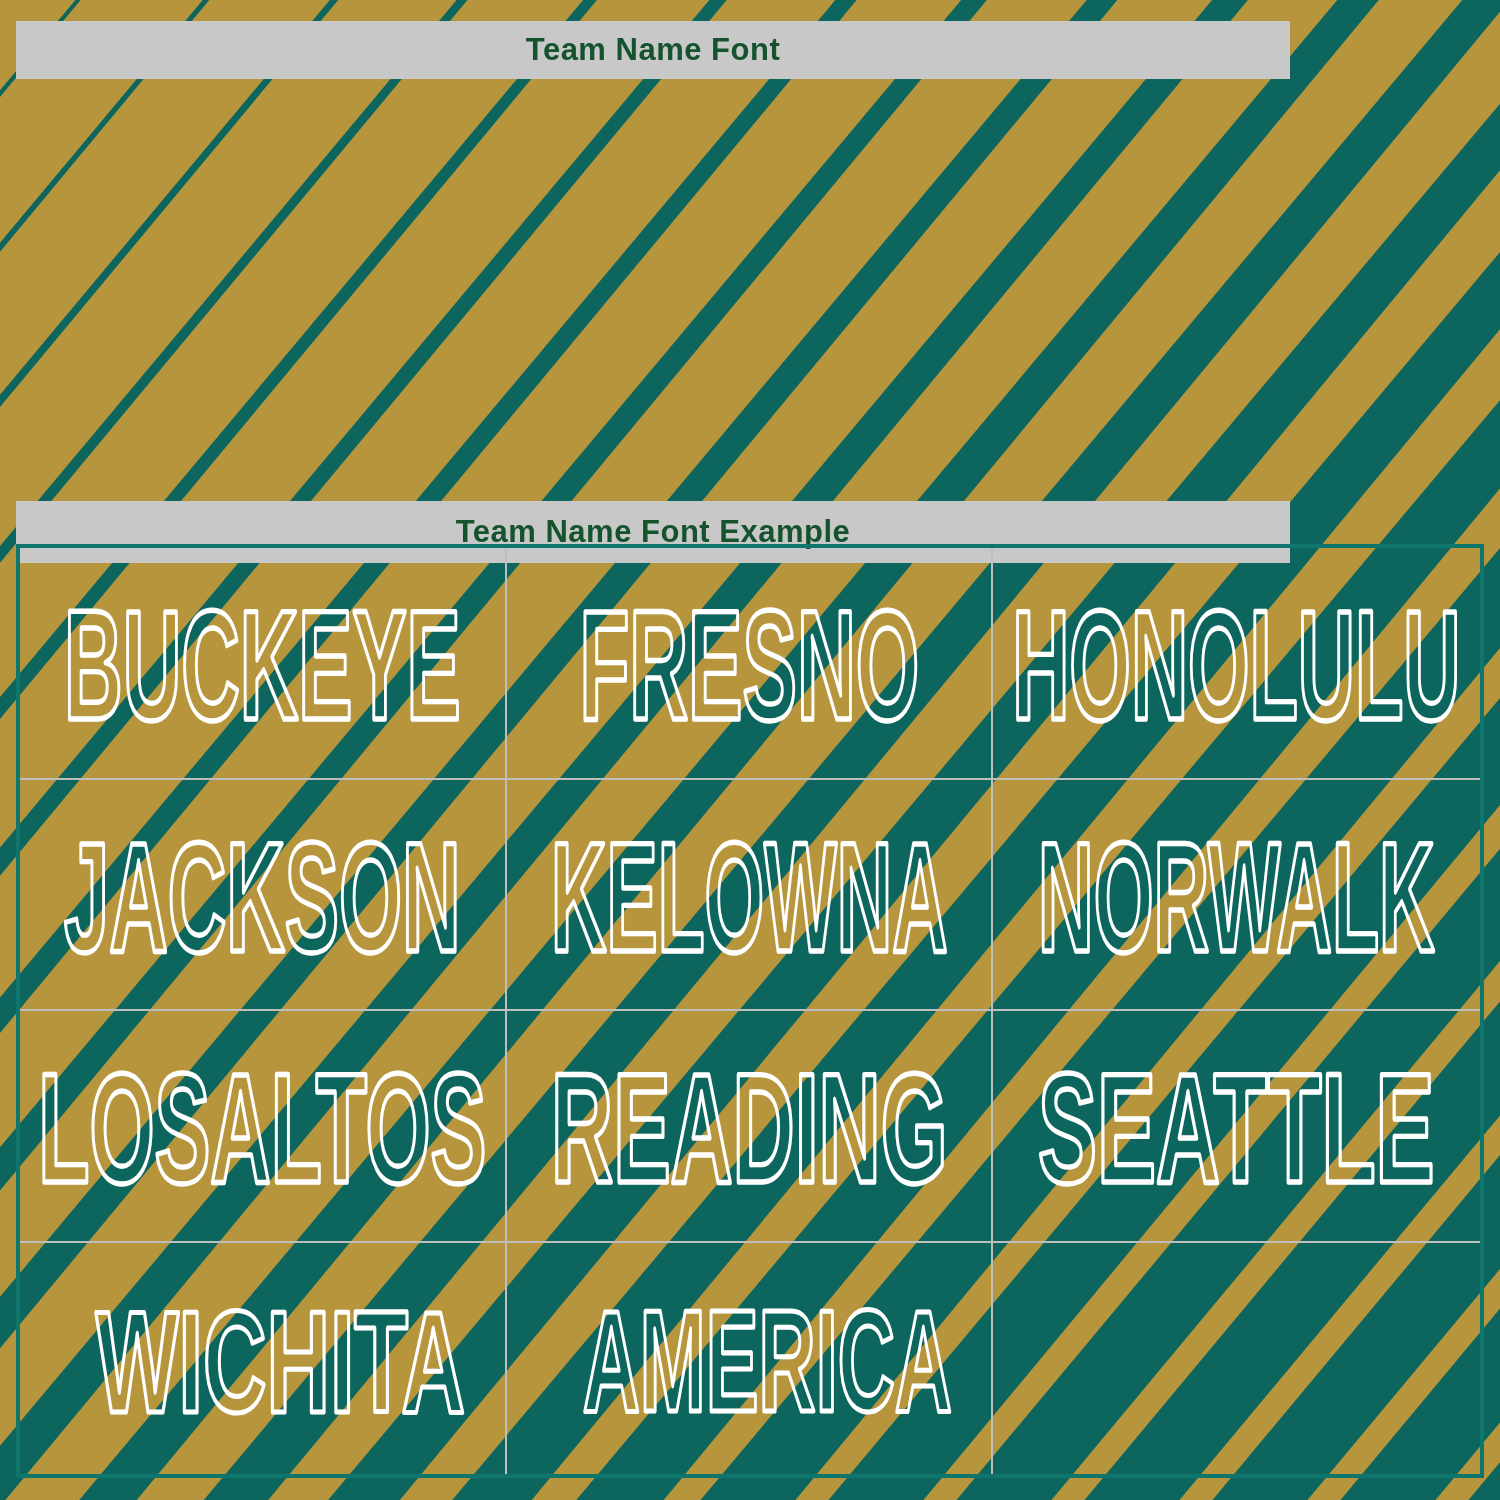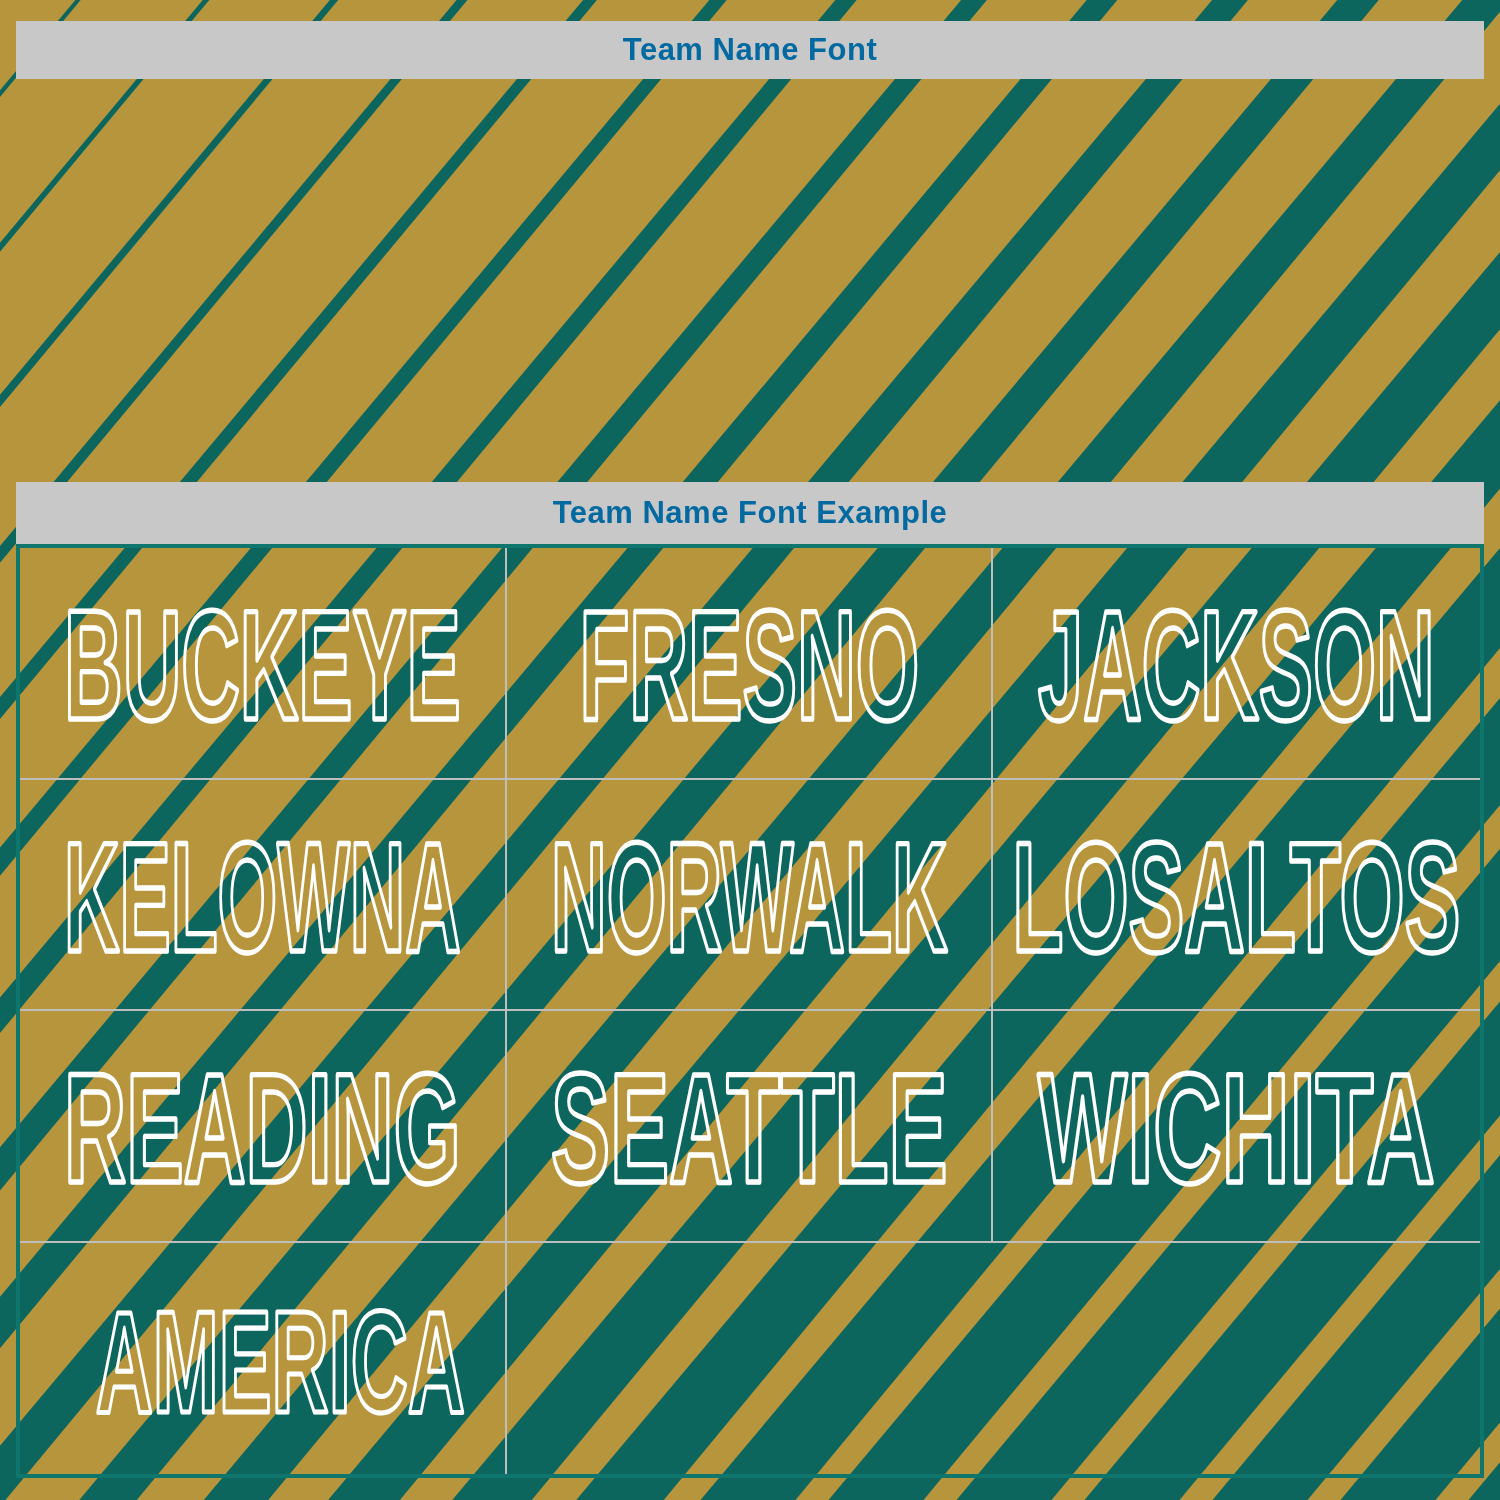--- a/index.html
+++ b/index.html
@@ -5,28 +5,28 @@
   html,body{margin:0;padding:0;background:#777;}
   #canvas{
     position:relative;
     width:1500px;height:1500px;
     overflow:hidden;
     font-family:"Liberation Sans",sans-serif;
     background:#B6953D;
   }
   #stripes{position:absolute;left:0;top:0;width:1500px;height:1500px;}
   .bar{
-    position:absolute;left:16px;width:1468px;
+    position:absolute;left:16px;width:1274px;
     background:#C8C8C8;
     display:flex;align-items:center;justify-content:center;
-    font-weight:700;font-size:31px;color:#0369a1;
+    font-weight:700;font-size:31px;color:#14532d;
     letter-spacing:0.5px;
   }
   #font-bar{top:21px;height:58px;}
-  #example-bar{top:482px;height:62px;}
+  #example-bar{top:501px;height:62px;}
   #alphabet-box{
     position:absolute;left:16px;top:79px;width:1468px;height:403px;
     border:2px solid #BEBEBE;box-sizing:border-box;
   }
   #alphabet-box svg{position:absolute;left:-2px;top:-2px;}
   #example-grid{
     position:absolute;left:16px;top:544px;width:1468px;height:934px;
     display:grid;
     grid-template-columns:1fr 1fr 1fr;
     grid-template-rows:1fr 1fr 1fr 1fr;
@@ -75,20 +75,25 @@
           <text class="outline fit" x="244.5" y="174" font-size="158" stroke-width="5.5" lengthAdjust="spacingAndGlyphs" textLength="402.5">BUCKEYE</text>
         </svg>
     </div>
     <div class="cell">
       <svg viewBox="0 0 489 233">
           <text class="outline fit" x="244.5" y="174" font-size="158" stroke-width="5.5" lengthAdjust="spacingAndGlyphs" textLength="345">FRESNO</text>
         </svg>
     </div>
     <div class="cell">
       <svg viewBox="0 0 489 233">
+          <text class="outline fit" x="244.5" y="174" font-size="158" stroke-width="5.5" lengthAdjust="spacingAndGlyphs" textLength="455">HONOLULU</text>
+        </svg>
+    </div>
+    <div class="cell">
+      <svg viewBox="0 0 489 233">
           <text class="outline fit" x="244.5" y="174" font-size="158" stroke-width="5.5" lengthAdjust="spacingAndGlyphs" textLength="402.5">JACKSON</text>
         </svg>
     </div>
     <div class="cell">
       <svg viewBox="0 0 489 233">
           <text class="outline fit" x="244.5" y="174" font-size="158" stroke-width="5.5" lengthAdjust="spacingAndGlyphs" textLength="402.5">KELOWNA</text>
         </svg>
     </div>
     <div class="cell">
       <svg viewBox="0 0 489 233">

